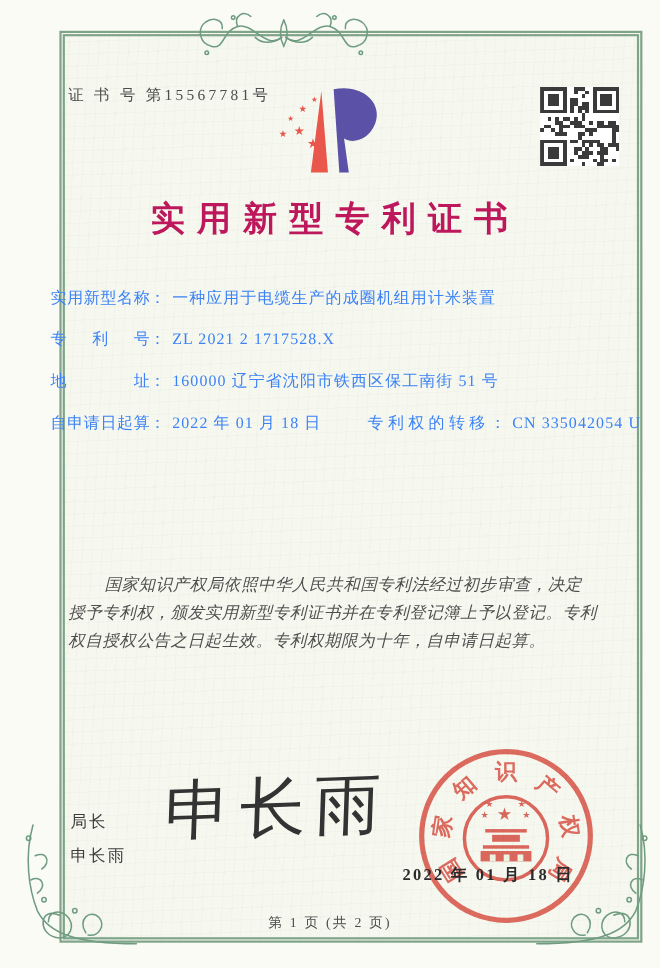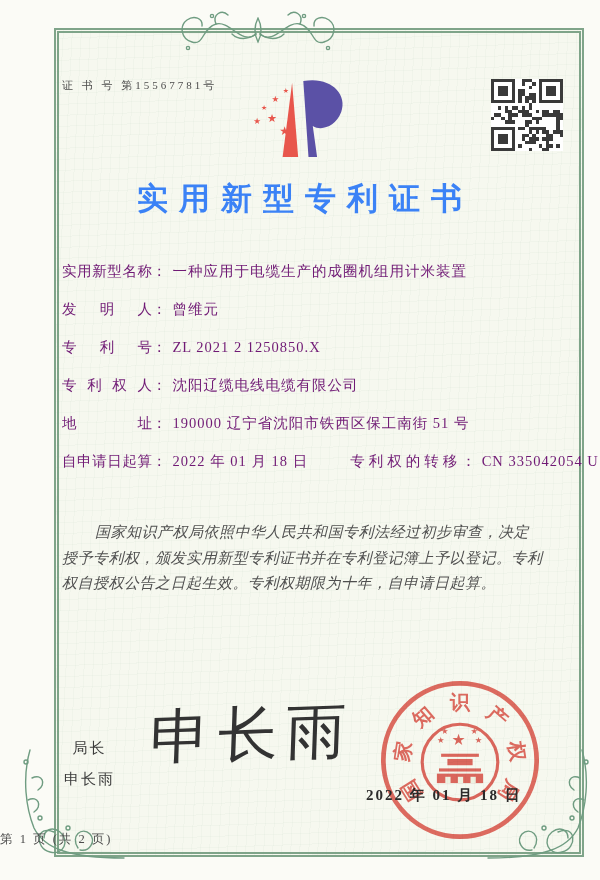--- a/index.html
+++ b/index.html
@@ -5,43 +5,43 @@
   html,body{margin:0;padding:0;background:#fbfbf6;}
   .page{position:relative;width:600px;height:880px;background:#fbfbf6;overflow:hidden;
         font-family:"Liberation Serif","DejaVu Serif",serif;color:#3f3f3f;}
   .inner-bg{position:absolute;left:54px;top:28px;right:16px;bottom:23px;
         background:#f6f8ef;
         background-image:repeating-linear-gradient(93deg,rgba(130,170,140,0.05) 0 1px,transparent 1px 9px),
                          repeating-linear-gradient(-2deg,rgba(130,170,140,0.05) 0 1px,transparent 1px 11px);}
   .frame{position:absolute;left:54px;top:28px;right:16px;bottom:23px;
         border:5px double #7fa489;pointer-events:none;}
   .ornament{position:absolute;pointer-events:none;}
-  .cert-no{position:absolute;left:62px;top:78px;font-size:11px;letter-spacing:3px;color:#4c4c4c;}
+  .cert-no{position:absolute;left:62px;top:78px;font-size:14px;letter-spacing:3px;color:#4c4c4c;}
   .logo{position:absolute;left:243px;top:70px;width:112px;height:98px;}
   .qr{position:absolute;left:491px;top:79px;width:72px;height:72px;}
   .title{position:absolute;left:60px;top:178px;width:490px;text-align:center;
-        font-size:31px;font-weight:bold;letter-spacing:11px;color:#3b82f6;}
-  .fields{position:absolute;left:62px;top:252px;width:490px;font-size:14.5px;color:#701a75;}
+        font-size:31px;font-weight:bold;letter-spacing:11px;color:#be185d;}
+  .fields{position:absolute;left:46px;top:252px;width:490px;font-size:14.5px;color:#3b82f6;}
   .frow{height:38px;line-height:38px;white-space:nowrap;}
   .flabel{display:inline-block;width:90px;text-align:justify;text-align-last:justify;vertical-align:top;}
   .fcolon{display:inline-block;margin:0 6px 0 0;}
   .fvalue{letter-spacing:1px;}
   .frow-grant .pair2{margin-left:42px;}
   .frow-grant .flabel2{display:inline-block;letter-spacing:4px;}
   .legal{position:absolute;left:62px;top:520px;width:482px;font-size:15px;line-height:25.5px;
         color:#4f4f4f;font-style:italic;letter-spacing:0.5px;}
   .legal p{margin:0;text-indent:2.2em;}
   .director{position:absolute;left:64px;top:733px;font-size:15px;letter-spacing:2px;color:#3c3c3c;}
-  .director div{height:31px;line-height:31px;text-align:center;}
+  .director div{height:31px;line-height:31px;}
   .signature{position:absolute;left:150px;top:694px;width:240px;font-size:60px;color:#333;
         letter-spacing:8px;transform:rotate(-2deg) skewX(-4deg);font-weight:400;white-space:nowrap;}
   .seal{position:absolute;left:376px;top:676px;width:168px;height:168px;mix-blend-mode:multiply;opacity:0.85;}
   .seal-date{position:absolute;left:366px;top:786px;font-size:15px;font-weight:bold;
         letter-spacing:2px;color:#2b2b2b;}
-  .page-no{position:absolute;left:0;top:831px;width:600px;text-align:left;font-size:12.5px;
+  .page-no{position:absolute;left:0;top:831px;width:600px;text-align:center;font-size:12.5px;
         letter-spacing:2px;color:#4c4c4c;}
   .green-stroke{stroke:#6f9c81;fill:none;stroke-width:1.4;stroke-linecap:round;}
 </style>
 </head>
 <body>
 
 <div class="page">
 
   <div class="inner-bg"></div>
   <div class="frame"></div>
@@ -227,30 +227,24 @@
       </g>
   </svg>
 
   <div class="title">实用新型专利证书</div>
 
   <div class="fields">
     <div class="frow">
       <span class="flabel">实用新型名称</span><span class="fcolon">：</span><span class="fvalue">一种应用于电缆生产的成圈机组用计米装置</span>
     </div>
     <div class="frow">
-      <span class="flabel">发明人</span><span class="fcolon">：</span><span class="fvalue">曾维元</span>
+      <span class="flabel">专利号</span><span class="fcolon">：</span><span class="fvalue">ZL 2021 2 1717528.X</span>
     </div>
     <div class="frow">
-      <span class="flabel">专利号</span><span class="fcolon">：</span><span class="fvalue">ZL 2021 2 1250850.X</span>
-    </div>
-    <div class="frow">
-      <span class="flabel">专利权人</span><span class="fcolon">：</span><span class="fvalue">沈阳辽缆电线电缆有限公司</span>
-    </div>
-    <div class="frow">
-      <span class="flabel">地址</span><span class="fcolon">：</span><span class="fvalue">190000 辽宁省沈阳市铁西区保工南街 51 号</span>
+      <span class="flabel">地址</span><span class="fcolon">：</span><span class="fvalue">160000 辽宁省沈阳市铁西区保工南街 51 号</span>
     </div>
     <div class="frow frow-grant">
       <span class="flabel">自申请日起算</span><span class="fcolon">：</span><span class="fvalue">2022 年 01 月 18 日</span><span class="pair2"><span class="flabel2">专利权的转移</span><span class="fcolon">：</span><span class="fvalue">CN 335042054 U</span></span>
     </div>
   </div>
 
   <div class="legal">
     <p>国家知识产权局依照中华人民共和国专利法经过初步审查，决定授予专利权，颁发实用新型专利证书并在专利登记簿上予以登记。专利权自授权公告之日起生效。专利权期限为十年，自申请日起算。</p>
   </div>
 

